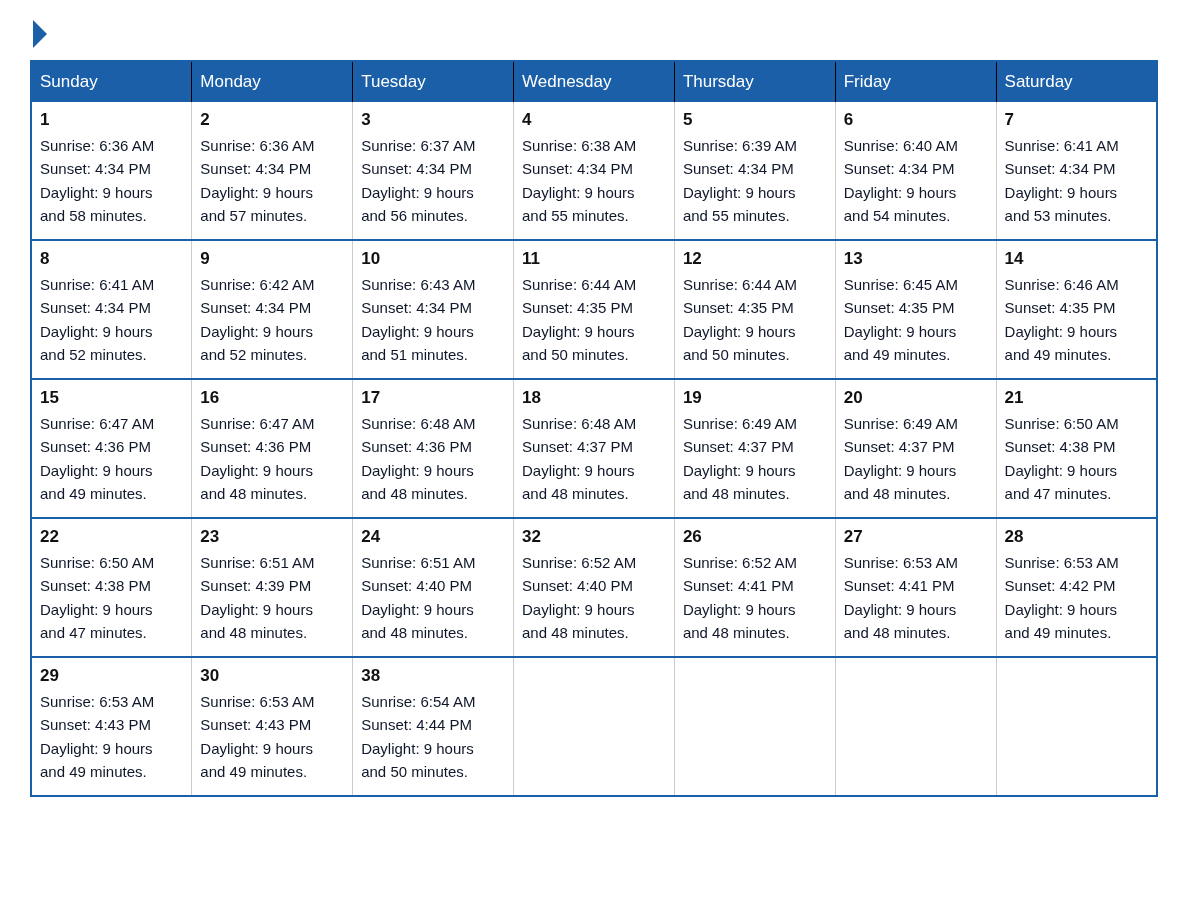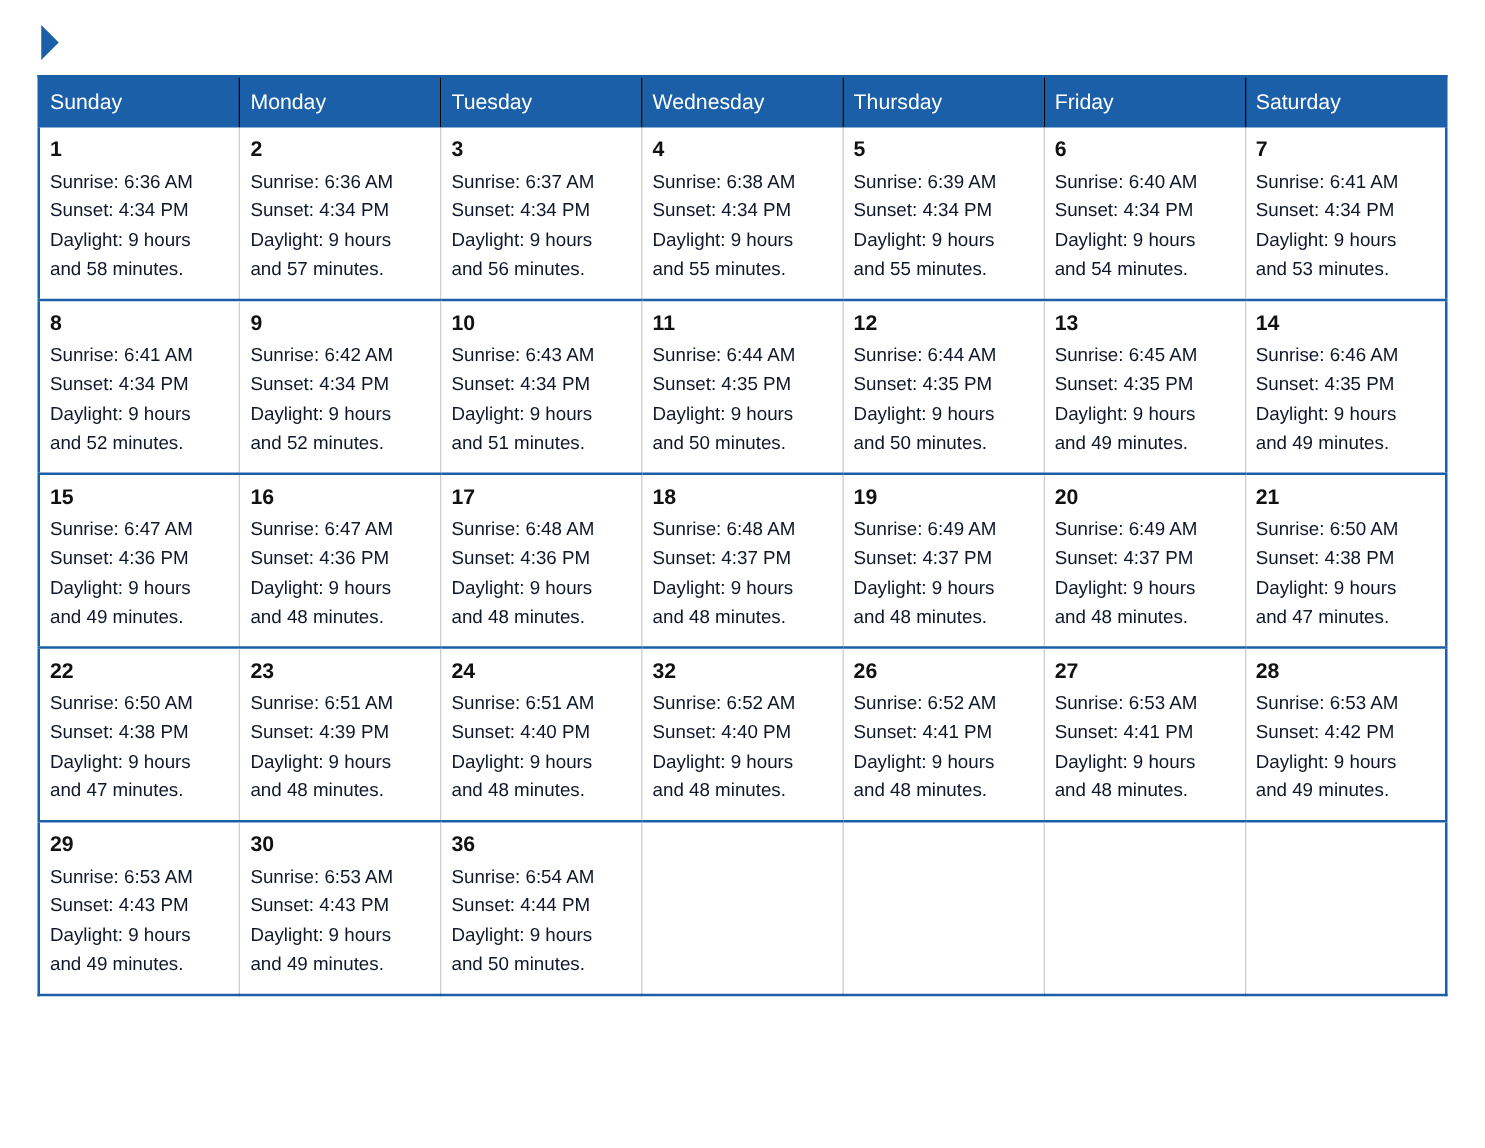--- a/index.html
+++ b/index.html
@@ -401,21 +401,21 @@
         <td>
         <div class="day-num">30</div>
         <div class="day-info">
           Sunrise: 6:53 AM<br>
           Sunset: 4:43 PM<br>
           Daylight: 9 hours<br>
           and 49 minutes.
         </div>
       </td>
         <td>
-        <div class="day-num">36</div>
+        <div class="day-num">38</div>
         <div class="day-info">
           Sunrise: 6:54 AM<br>
           Sunset: 4:44 PM<br>
           Daylight: 9 hours<br>
           and 50 minutes.
         </div>
       </td>
         <td class="empty-cell"></td>
         <td class="empty-cell"></td>
         <td class="empty-cell"></td>

